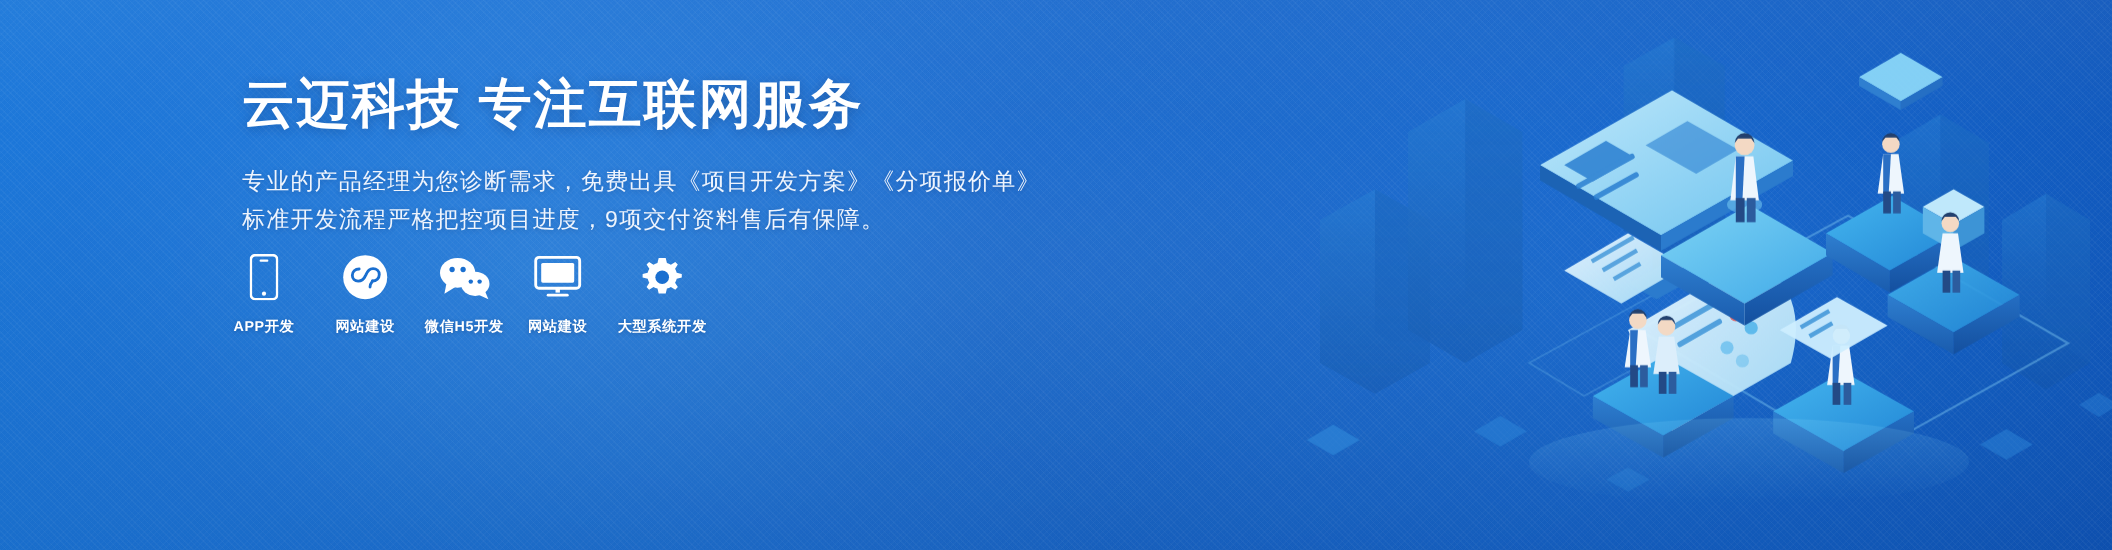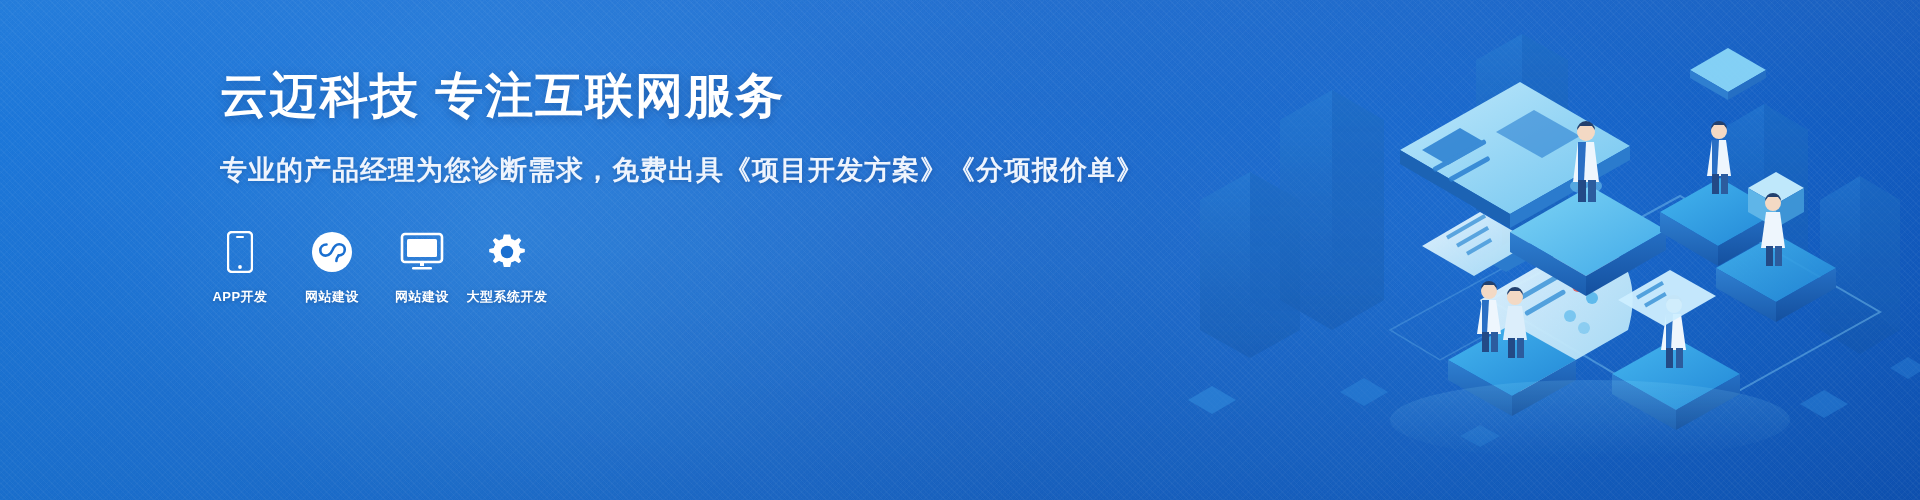--- a/index.html
+++ b/index.html
@@ -30,22 +30,22 @@
     pointer-events:none;
   }
 
   
   .content{position:absolute;left:220px;top:68px;width:700px;z-index:6;}
   .headline{
     color:#ffffff;font-size:48px;font-weight:bold;letter-spacing:2px;
     line-height:1.15;margin:0 0 26px 0;white-space:nowrap;
     text-shadow:0 2px 10px rgba(0,30,80,0.28);
   }
-  .sub{color:#eef4fd;font-size:27px;line-height:1.62;margin:0;letter-spacing:1px;
-       text-shadow:0 1px 5px rgba(0,30,80,0.25);font-weight:bold;}
+  .sub{color:#eef4fd;font-size:21px;line-height:1.62;margin:0;letter-spacing:1px;
+       text-shadow:0 1px 5px rgba(0,30,80,0.25);}
   .sub div{white-space:nowrap;}
 
   
   .services{position:absolute;left:204px;top:230px;display:flex;gap:0;z-index:6;}
   .svc{width:72px;display:flex;flex-direction:column;align-items:center;}
   .svc .ic{height:44px;display:flex;align-items:center;justify-content:center;margin-bottom:14px;}
   .svc .lb{color:#ffffff;font-size:13px;font-weight:bold;white-space:nowrap;letter-spacing:.5px;
            text-shadow:0 1px 4px rgba(0,30,80,0.3);}
   .svc:nth-child(1){margin-right:16px;}
   .svc:nth-child(2){width:80px;margin-right:10px;}
@@ -260,20 +260,21 @@
       </g>
 
       <ellipse cx="430" cy="420" rx="200" ry="40" fill="url(#gGlow)" opacity=".35"></ellipse>
     </svg>
   </div>
 
   <div class="content">
     <h1 class="headline">云迈科技 专注互联网服务</h1>
     <div class="sub">
       <div>专业的产品经理为您诊断需求，免费出具《项目开发方案》《分项报价单》</div>
+      <div>标准开发流程严格把控项目进度，9项交付资料售后有保障。</div>
     </div>
   </div>
 
   <div class="services">
 
     <div class="svc">
       <div class="ic">
         <svg width="26" height="42" viewBox="0 0 26 42">
           <rect x="1" y="1" width="24" height="40" rx="4" fill="none" stroke="#ffffff" stroke-width="2.4"></rect>
           <rect x="9" y="5" width="8" height="2" rx="1" fill="#ffffff"></rect>
@@ -287,20 +288,35 @@
       <div class="ic">
         <svg width="42" height="42" viewBox="0 0 42 42">
           <circle cx="21" cy="21" r="20" fill="#ffffff"></circle>
           <path d="M15.5 13.5c-3.6 0-6.2 2.6-6.2 5.8 0 3.1 2.3 5.3 5.3 5.3 3.4 0 5.6-2.5 6.9-5.5 1.2-3 3.1-5.9 6.6-5.9 3.3 0 5.7 2.3 5.7 5.4 0 3.3-2.6 5.9-6.2 5.9" fill="none" stroke="#1a6fd0" stroke-width="2.6" stroke-linecap="round"></path>
           <path d="M27.6 24.5c-2.1 2.6-2.2 5.4-2.2 5.4" fill="none" stroke="#1a6fd0" stroke-width="2.6" stroke-linecap="round"></path>
         </svg>
       </div>
       <div class="lb">网站建设</div>
     </div>
 
+    <div class="svc">
+      <div class="ic">
+        <svg width="48" height="42" viewBox="0 0 48 42">
+          <ellipse cx="18" cy="17" rx="16" ry="13.5" fill="#ffffff"></ellipse>
+          <polygon points="8,26 6,36 16,30" fill="#ffffff"></polygon>
+          <circle cx="13" cy="14" r="2.4" fill="#1a6fd0"></circle>
+          <circle cx="23" cy="14" r="2.4" fill="#1a6fd0"></circle>
+          <ellipse cx="34" cy="27" rx="13" ry="11" fill="#ffffff"></ellipse>
+          <polygon points="43,34 46,41 37,37" fill="#ffffff"></polygon>
+          <circle cx="30" cy="25" r="2" fill="#1a6fd0"></circle>
+          <circle cx="38" cy="25" r="2" fill="#1a6fd0"></circle>
+        </svg>
+      </div>
+      <div class="lb">微信H5开发</div>
+    </div>
 
     <div class="svc">
       <div class="ic">
         <svg width="44" height="40" viewBox="0 0 44 40">
           <rect x="2" y="2" width="40" height="28" rx="3" fill="none" stroke="#ffffff" stroke-width="2.6"></rect>
           <rect x="7" y="7" width="30" height="18" rx="1.5" fill="#ffffff"></rect>
           <rect x="20" y="30" width="4" height="4" fill="#ffffff"></rect>
           <rect x="12" y="35" width="20" height="2.6" rx="1.3" fill="#ffffff"></rect>
         </svg>
       </div>

